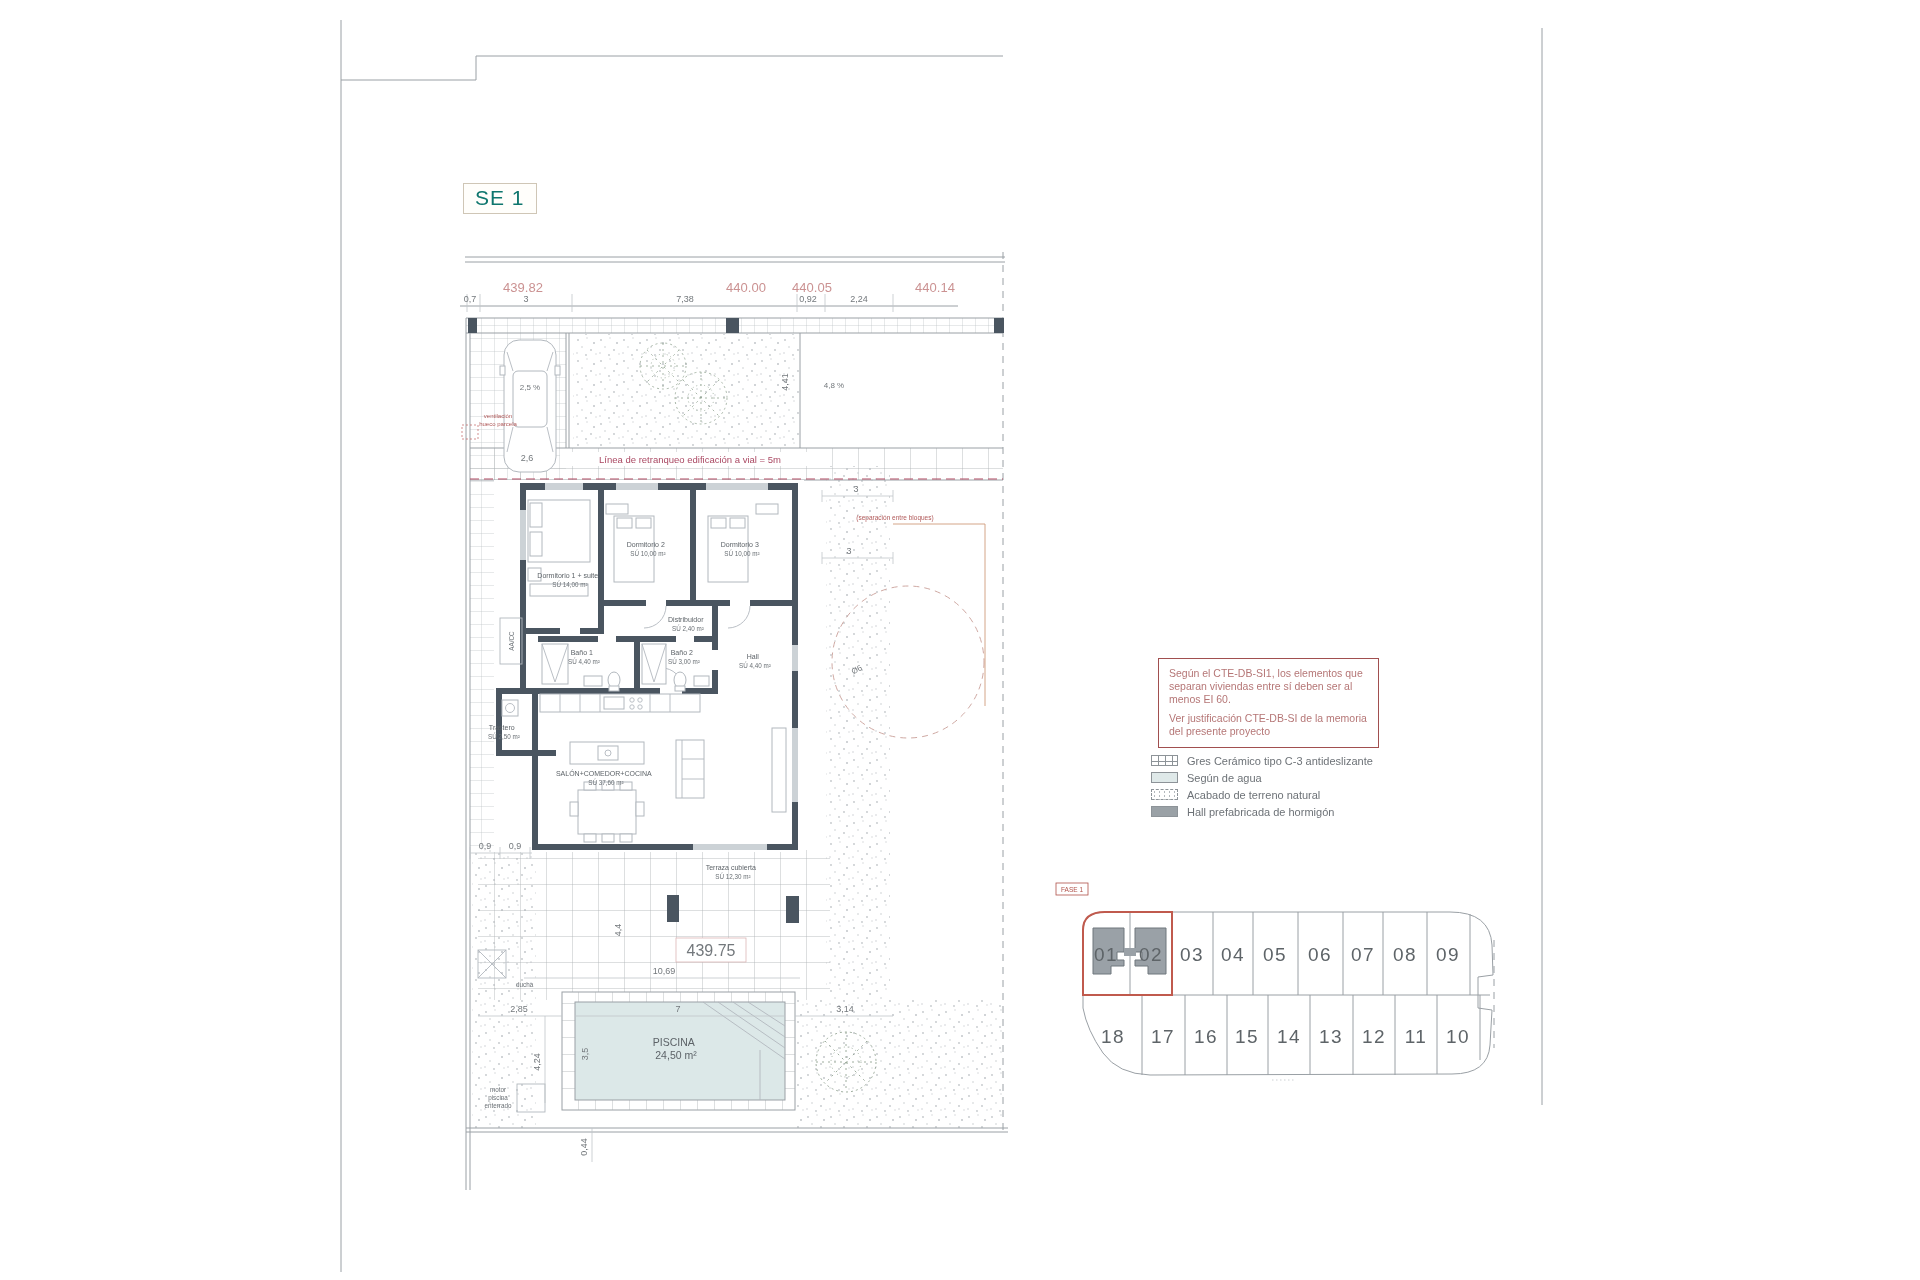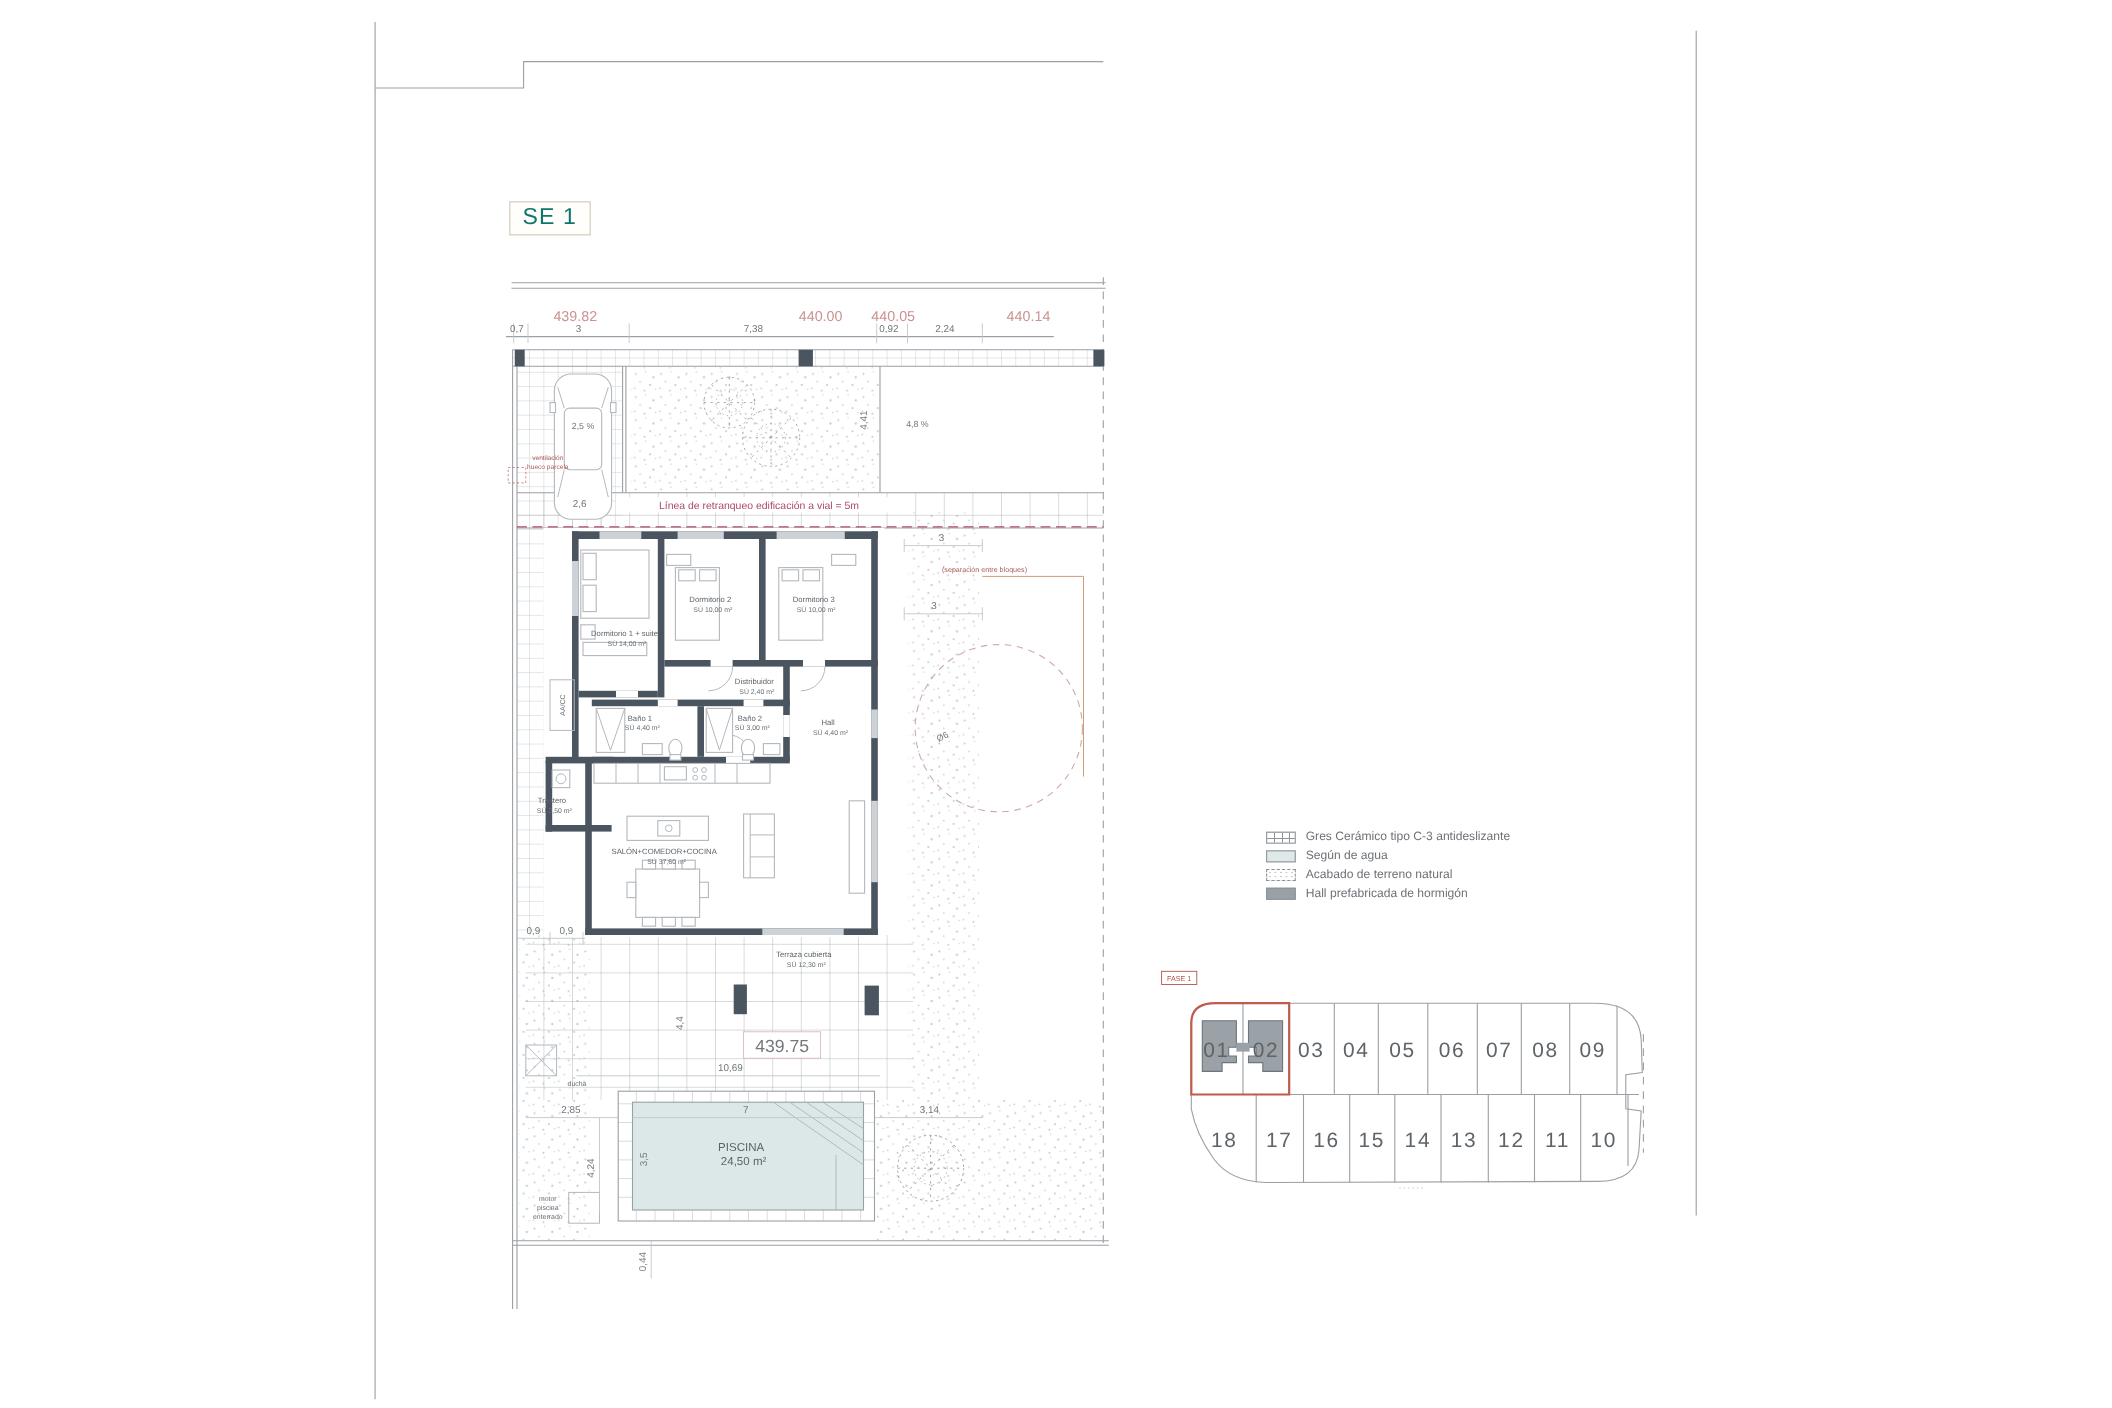--- a/index.html
+++ b/index.html
@@ -27,21 +27,21 @@
   .fase{font-size:6.5px;fill:#b0524a}
   .poolbl{font-size:10.5px;fill:#5d6368}
 
   .ovl{position:absolute;}
   #se1{left:463px;top:183px;border:1px solid #cfc6b6;background:#fffefb;
        padding:2px 11px 3px 11px;color:#0f766e;font-size:21px;letter-spacing:1px;}
   #notebox{left:1158px;top:658px;width:200px;border:1.5px solid #a14f4f;
        padding:8px 9px 9px 10px;color:#b57676;font-size:10.5px;line-height:1.22;}
   #notebox .p2{margin-top:7px;}
   #legend{left:1151px;top:755px;}
-  .lgrow{display:flex;align-items:flex-end;margin-bottom:5px;height:12px;}
+  .lgrow{display:flex;align-items:flex-start;margin-bottom:5px;height:12px;}
   .sw{width:27px;height:11px;border:1px solid #8d9398;margin-right:9px;box-sizing:border-box;}
   .sw-gres{background:
      repeating-linear-gradient(to right,transparent 0 6px,#8d9398 6px 7px),
      repeating-linear-gradient(to bottom,transparent 0 5px,#8d9398 5px 6px),#fff;}
   .sw-lamina{background:#dfe9e9;}
   .sw-acabado{background-image:radial-gradient(#b4b9bd 0.8px,transparent 1px);
      background-size:5px 4px;background-color:#fff;border-style:dashed;}
   .sw-losa{background:#9aa1a6;}
   .lglabel{color:#6d7277;font-size:11px;}
 </style>
@@ -425,20 +425,24 @@
     <text class="plotnum" x="1289" y="1043" text-anchor="middle">14</text>
     <text class="plotnum" x="1331" y="1043" text-anchor="middle">13</text>
     <text class="plotnum" x="1374" y="1043" text-anchor="middle">12</text>
     <text class="plotnum" x="1416" y="1043" text-anchor="middle">11</text>
     <text class="plotnum" x="1458" y="1043" text-anchor="middle">10</text>
   </g>
 </svg>
 
 <div id="se1" class="ovl">SE 1</div>
 
+<div id="notebox" class="ovl">
+  <div class="p1">Según el CTE-DB-SI1, los elementos que separan viviendas entre sí deben ser al menos EI 60.</div>
+  <div class="p2">Ver justificación CTE-DB-SI de la memoria del presente proyecto</div>
+</div>
 
 <div id="legend" class="ovl">
   <div class="lgrow">
     <div class="sw sw-gres"></div>
     <div class="lglabel">Gres Cerámico tipo C-3 antideslizante</div>
   </div>
   <div class="lgrow">
     <div class="sw sw-lamina"></div>
     <div class="lglabel">Según de agua</div>
   </div>

